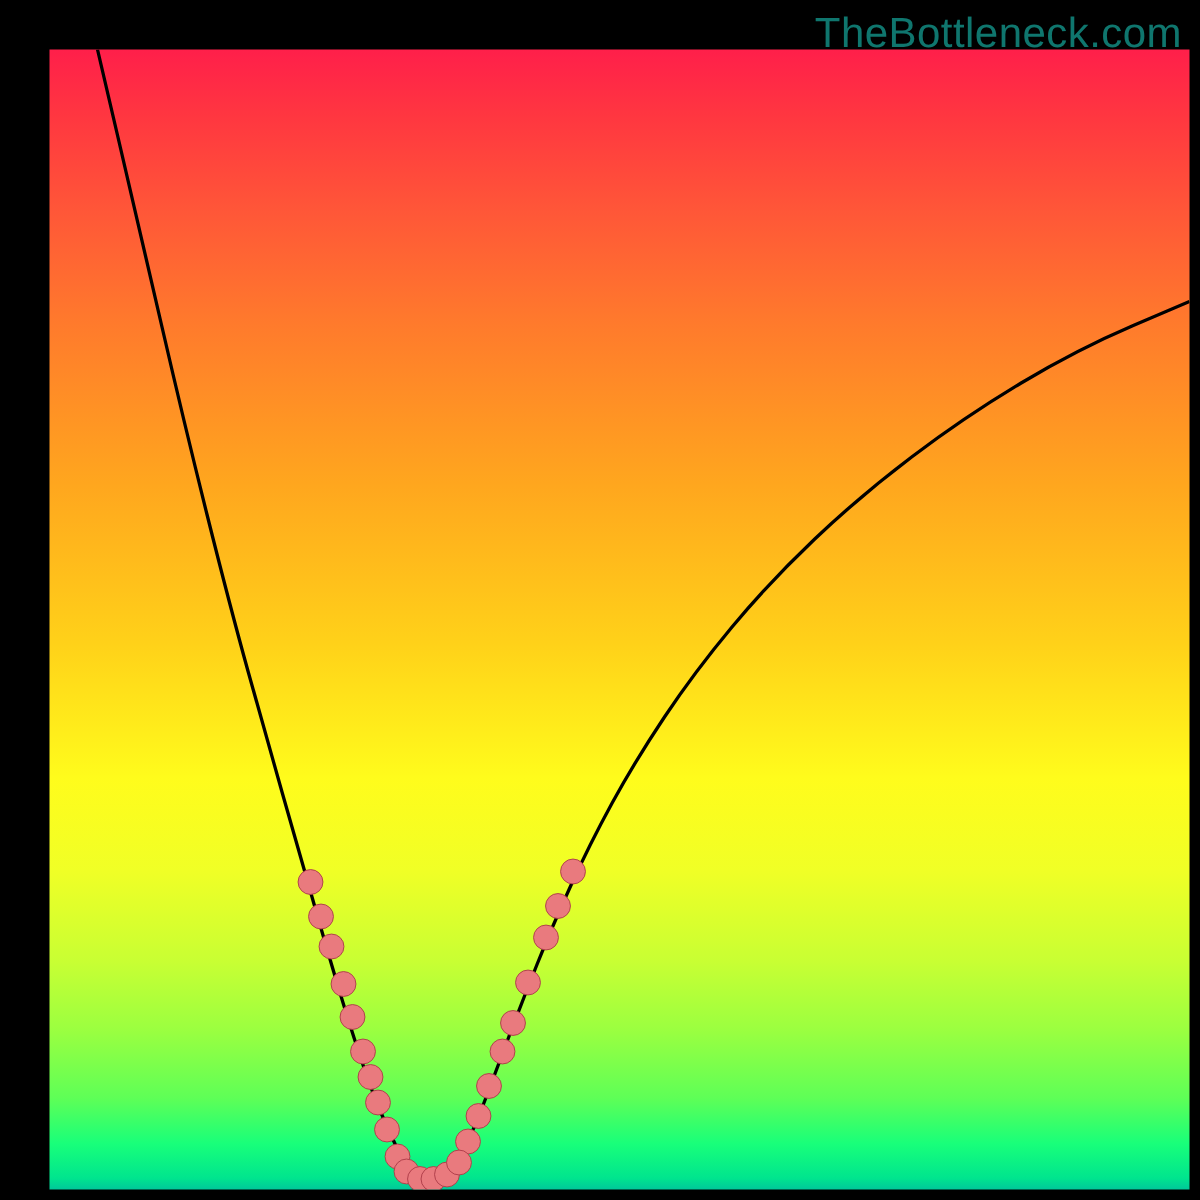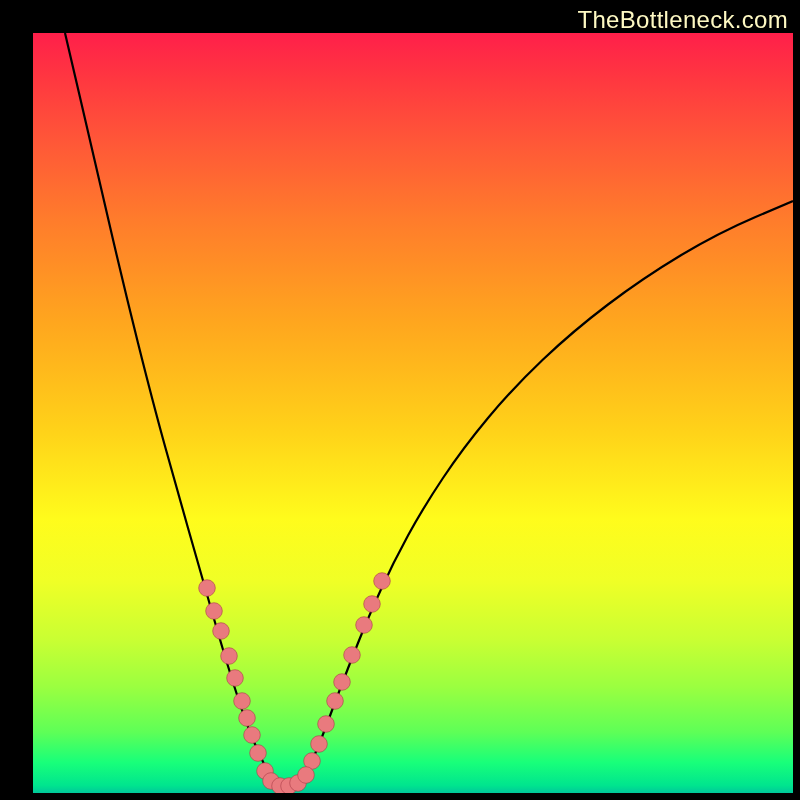--- a/index.html
+++ b/index.html
@@ -39,22 +39,22 @@
       #5eff57 92%,
       #18ff7a 96%,
       #00e58e 99%,
       #00c89a 100%
     );
   }
   .watermark {
     position: absolute;
     top: 6px;
     right: 12px;
-    color: #fef9c3;
-    font-size: 24px;
+    color: #0f766e;
+    font-size: 28px;
     font-weight: 500;
     letter-spacing: 0.3px;
     user-select: none;
   }
   svg.curve {
     position: absolute;
     left: 0;
     top: 0;
   }
 </style>

